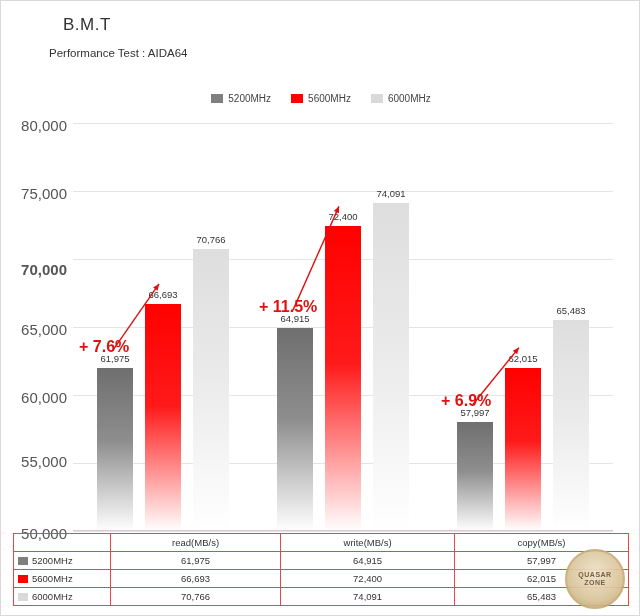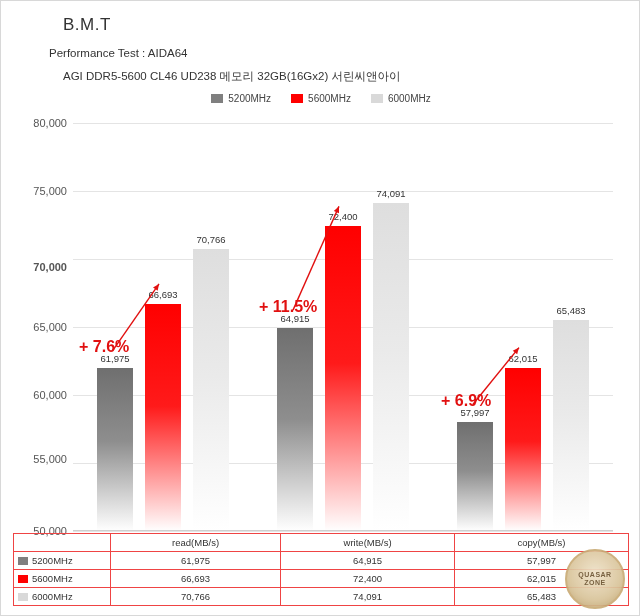--- a/index.html
+++ b/index.html
@@ -88,21 +88,21 @@
     width: 540px;
     height: 1px;
     bottom: 0;
     background: #cfcfcf;
   }
   .ylabel {
     position: absolute;
     left: -58px;
     width: 52px;
     text-align: right;
-    font-size: 11px;
+    font-size: 15px;
     color: #555;
     transform: translateY(-6px);
   }
   .bar {
     position: absolute;
     bottom: 0;
   }
   .bar-label {
     position: absolute;
     width: 70px;
@@ -179,21 +179,20 @@
     font-weight: bold;
   }
 </style>
 </head>
 <body>
 
 <div class="page">
 
   <div class="title">B.M.T</div>
   <div class="subtitle1">Performance Test : AIDA64</div>
-  <div class="subtitle2">AGI DDR5-5600 CL46 UD238 메모리 32GB(16Gx2) 서린씨앤아이</div>
 
   <div class="legend">
     <div class="legend-item">
       <span class="legend-swatch" style="background: rgb(127, 127, 127);"></span>
       <span>5200MHz</span>
     </div>
     <div class="legend-item">
       <span class="legend-swatch" style="background: rgb(255, 0, 0);"></span>
       <span>5600MHz</span>
     </div>

